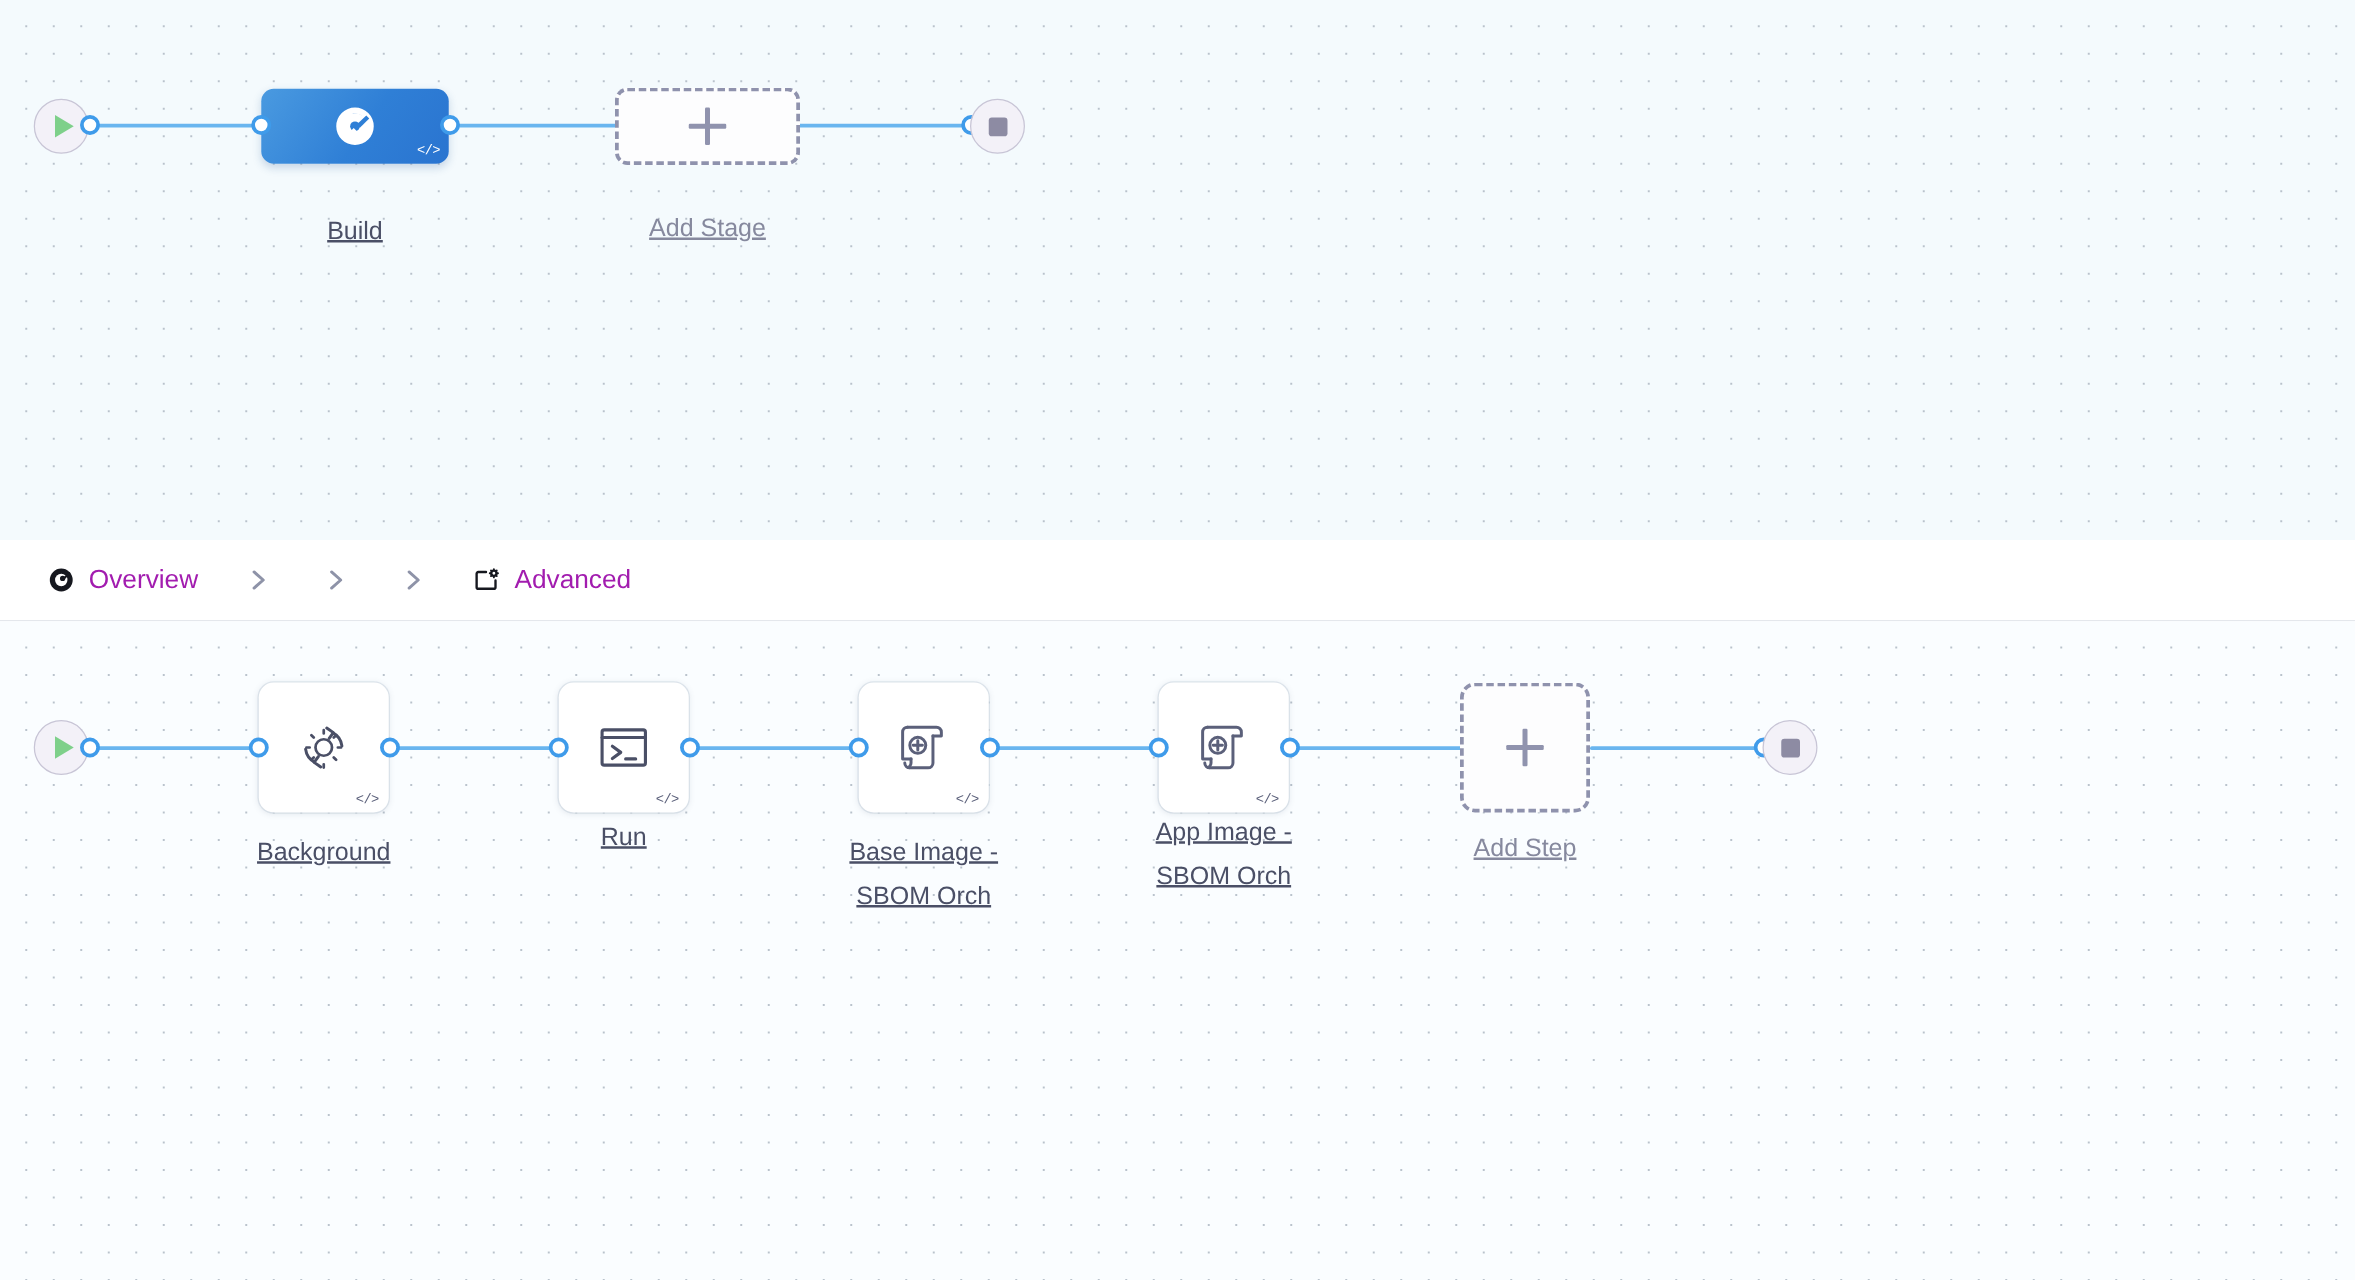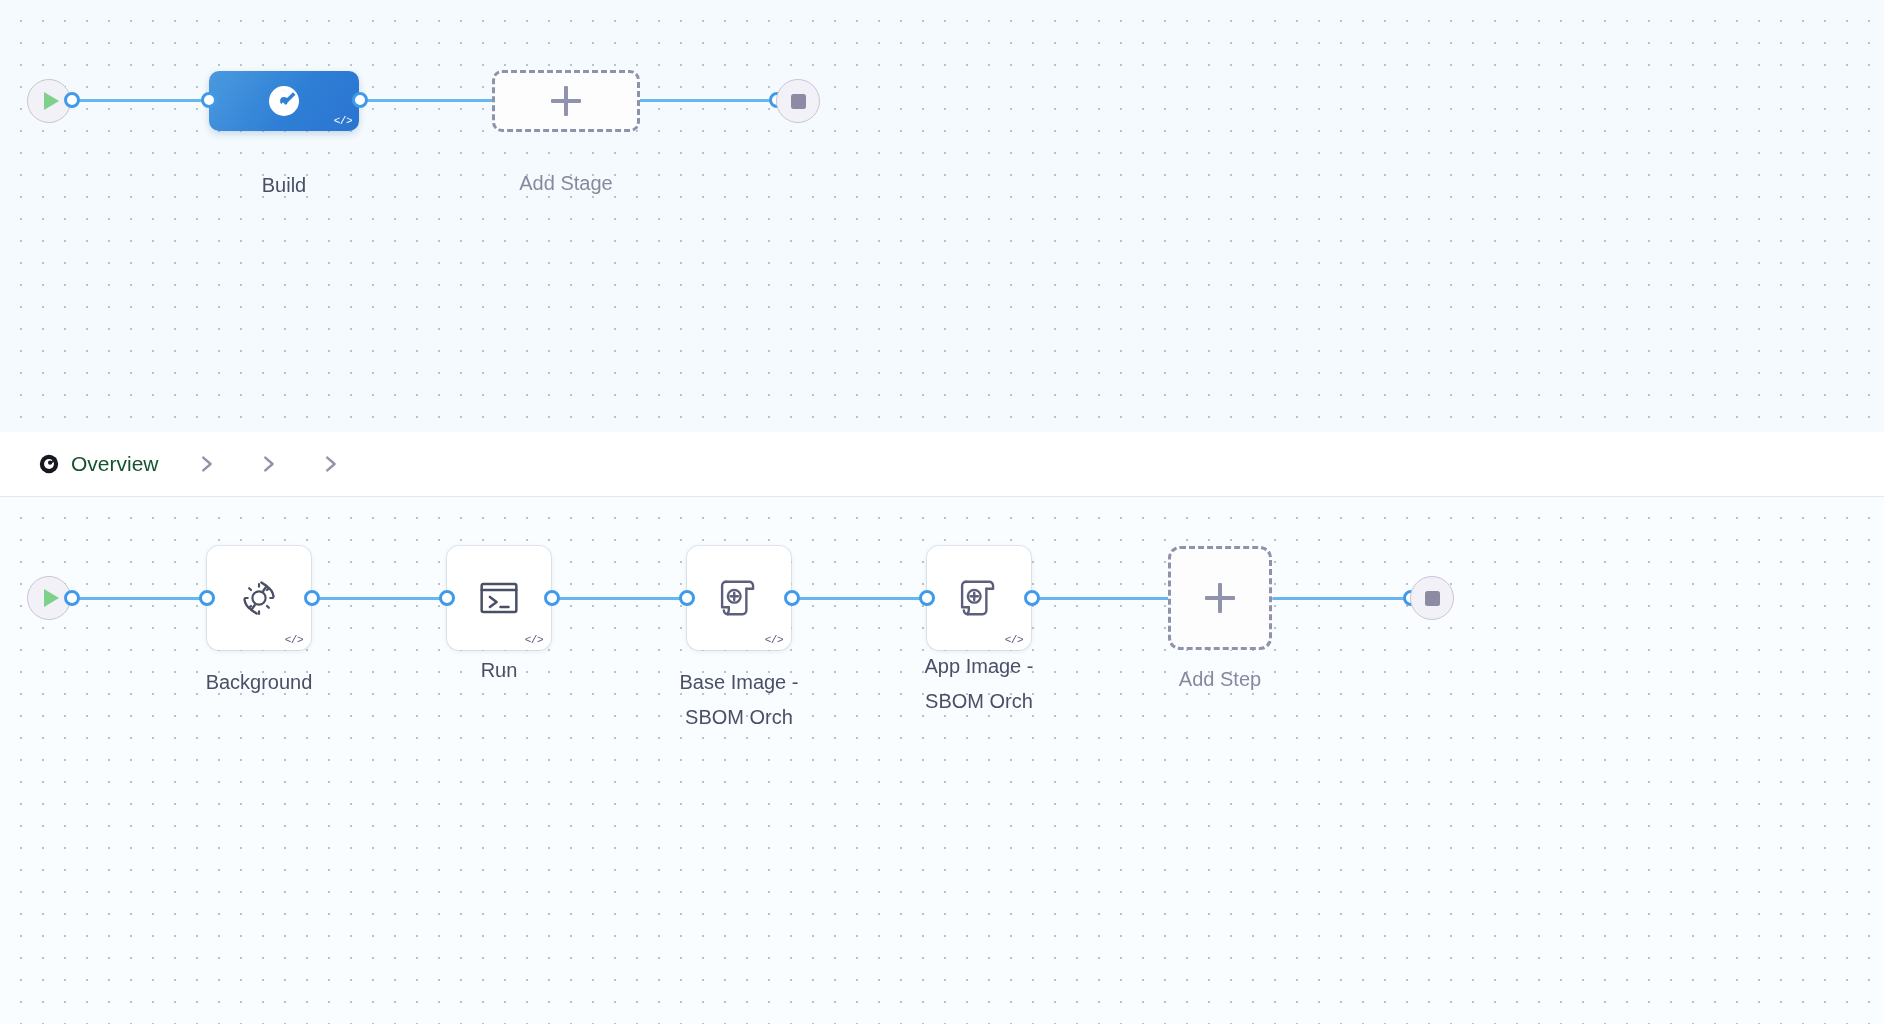--- a/index.html
+++ b/index.html
@@ -148,20 +148,21 @@
   }
 
   
   .node-label {
     position: absolute;
     text-align: center;
     color: #4a4f66;
     font-size: 20px;
     line-height: 35px;
     white-space: pre-line;
+    text-decoration: underline;
   }
   .node-label.muted { color: #86899e; }
 
   
   .tabbar {
     position: absolute;
     left: 0;
     top: 432px;
     width: 1884px;
     height: 65px;
@@ -175,21 +176,21 @@
     position: relative;
     display: flex;
     align-items: center;
     gap: 11px;
     height: 65px;
     padding: 0 16px;
     cursor: pointer;
   }
   .tab-label {
     font-size: 21px;
-    color: #14532d;
+    color: #a21caf;
     text-align: right;
   }
   .tab.active .tab-label { font-weight: bold; }
   .tab.active::after {
     content: "";
     position: absolute;
     left: 0; right: 0; bottom: 0;
     height: 3px;
     background: #2266c8;
   }
@@ -270,20 +271,30 @@
       </svg>
     </div>
 
 
     <div class="tab-sep">
       <svg width="22" height="30" viewBox="0 0 24 24" fill="none" stroke="#8e93a8" stroke-width="2.6" stroke-linecap="round" stroke-linejoin="round">
         <polyline points="9,5 17,12 9,19"></polyline>
       </svg>
     </div>
 
+    <div class="tab">
+      <span class="tab-icon">
+        <svg width="24" height="24" viewBox="0 0 24 24" fill="none" stroke="#16181f" stroke-width="1.9" stroke-linecap="round" stroke-linejoin="round">
+          <path d="M19.4 12.4v5.3a1.3 1.3 0 0 1-1.3 1.3H5.6a1.3 1.3 0 0 1-1.3-1.3V6.9a1.3 1.3 0 0 1 1.3-1.3h6.2"></path>
+          <circle cx="18.1" cy="6.6" r="2.1"></circle>
+          <path d="M18.1 3.3v1M18.1 8.9v1M14.8 6.6h1M20.4 6.6h1M15.8 4.3l.7.7M19.7 8.2l.7.7M20.4 4.3l-.7.7M16.5 8.2l-.7.7" stroke-width="1.5"></path>
+        </svg>
+      </span>
+      <span class="tab-label">Advanced</span>
+    </div>
   </div>
 
   <div class="canvas canvas-bottom">
 
     <div class="wire" style="left:72px;   top:100px; width:148px;"></div>
     <div class="wire" style="left:311px;  top:100px; width:146px;"></div>
     <div class="wire" style="left:551px;  top:100px; width:146px;"></div>
     <div class="wire" style="left:790px;  top:100px; width:146px;"></div>
     <div class="wire" style="left:1030px; top:100px; width:148px;"></div>
     <div class="wire" style="left:1272px; top:100px; width:148px;"></div>

